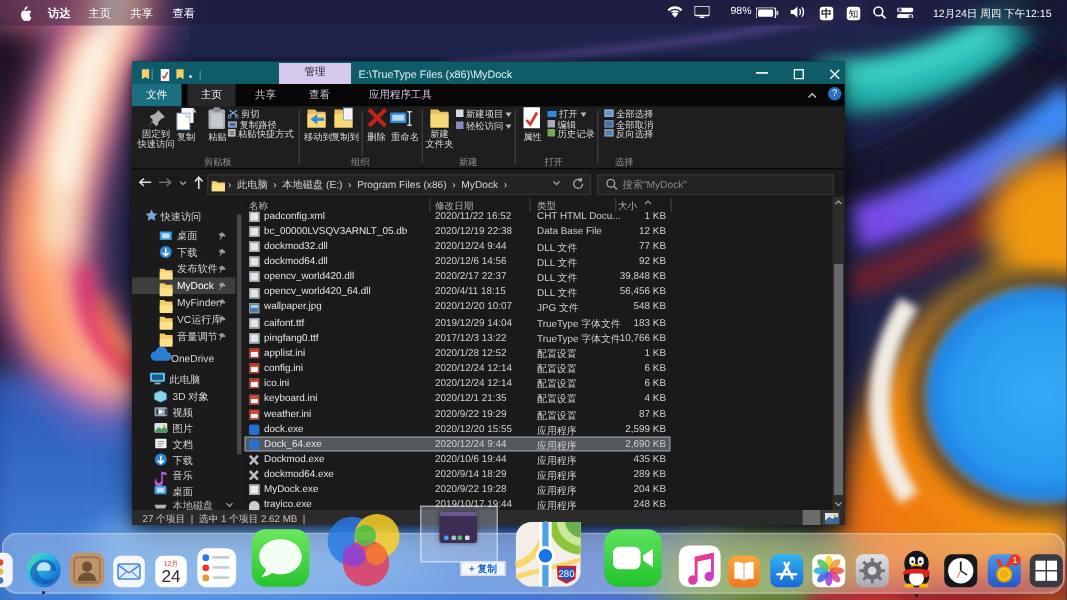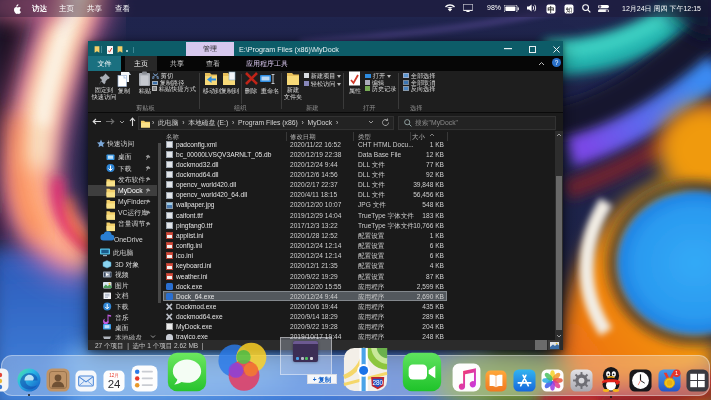--- a/index.html
+++ b/index.html
@@ -178,21 +178,21 @@
   <svg class="abs" style="left:18.5px;top:4.5px" width="6" height="8" viewBox="0 0 6 8">
           <rect width="6" height="8" fill="#f5f5f5"></rect>
           <path d="M1.2,4.8 L2.6,6 L4.8,2" stroke="#d03a2a" stroke-width="1" fill="none"></path>
         </svg>
   <svg class="abs" style="left:28.5px;top:5px" width="6" height="7" viewBox="0 0 10 11">
           <path d="M1,0 L9,0 L9,11 L5,8.5 L1,11 Z" fill="#f4cf67"></path>
         </svg>
   <div class="abs" style="left:38px;top:9px;width:2px;height:2px;border-radius:50%;background:#cfe4ea;"></div>
   <div class="abs" style="left:44.5px;top:5.5px;width:1px;height:6px;background:#3f8894;"></div>
   <div class="abs" style="left:98px;top:1px;width:48px;height:14px;background:#d7c8ee;color:#222;text-align:center;line-height:14px;font-size:7px;">管理</div>
-  <span class="abs" style="left:151px;top:4px;color:#e8f0f2;font-size:7.2px;">E:\Program Files (x86)\MyDock</span>
+  <span class="abs" style="left:151px;top:4px;color:#e8f0f2;font-size:7.2px;">E:\TrueType Files (x86)\MyDock</span>
   <svg class="abs" style="left:416px;top:7px" width="8" height="2" viewBox="0 0 8 2">
           <rect width="8" height="1.2" fill="#e8f0f2"></rect>
         </svg>
   <svg class="abs" style="left:441px;top:4.5px" width="7" height="7" viewBox="0 0 7 7">
           <rect x="0.5" y="0.5" width="6" height="6" fill="none" stroke="#e8f0f2" stroke-width="1"></rect>
         </svg>
   <svg class="abs" style="left:465px;top:4.5px" width="7" height="7" viewBox="0 0 7 7">
           <path d="M0.5,0.5 L6.5,6.5 M6.5,0.5 L0.5,6.5" stroke="#e8f0f2" stroke-width="1"></path>
         </svg>
  </div>

